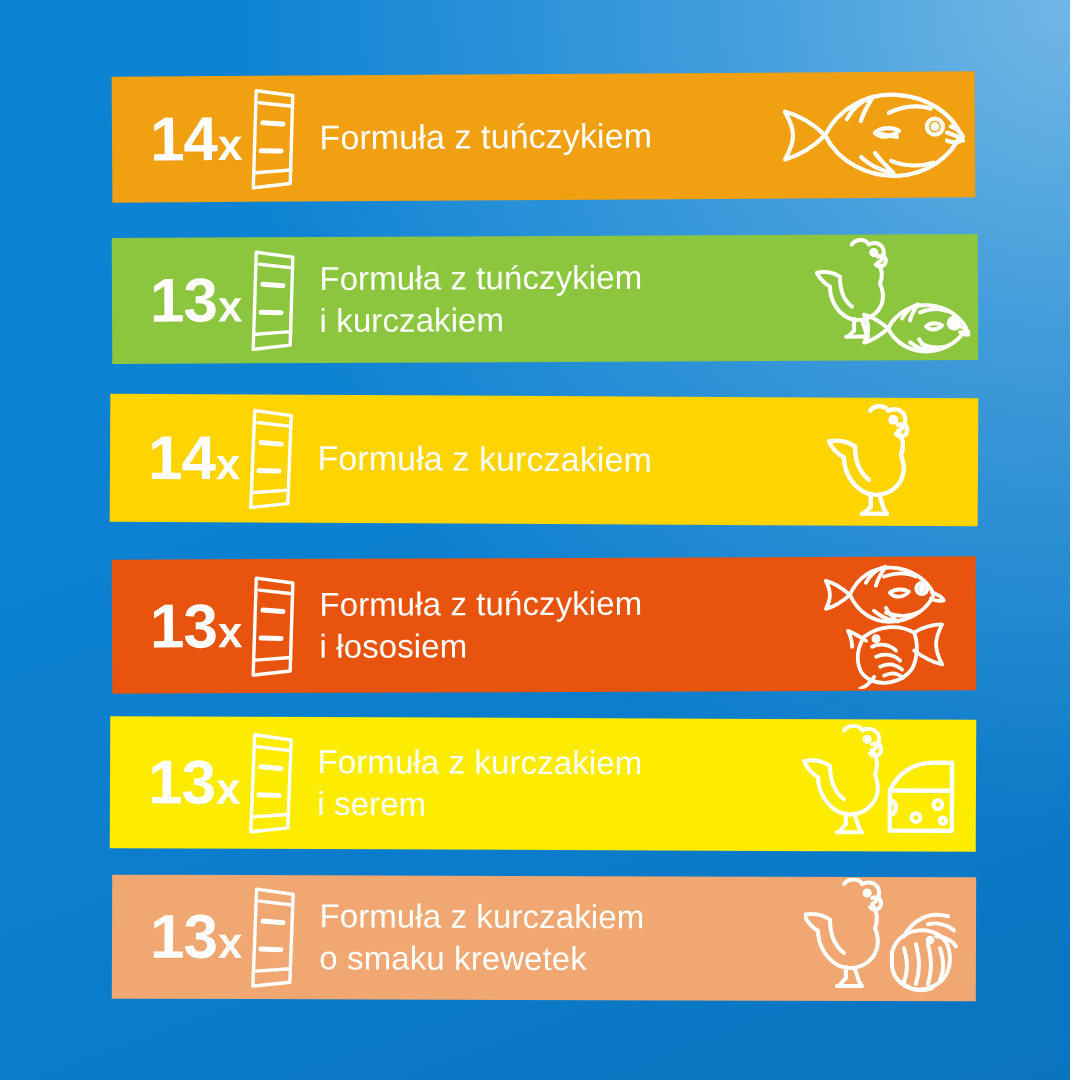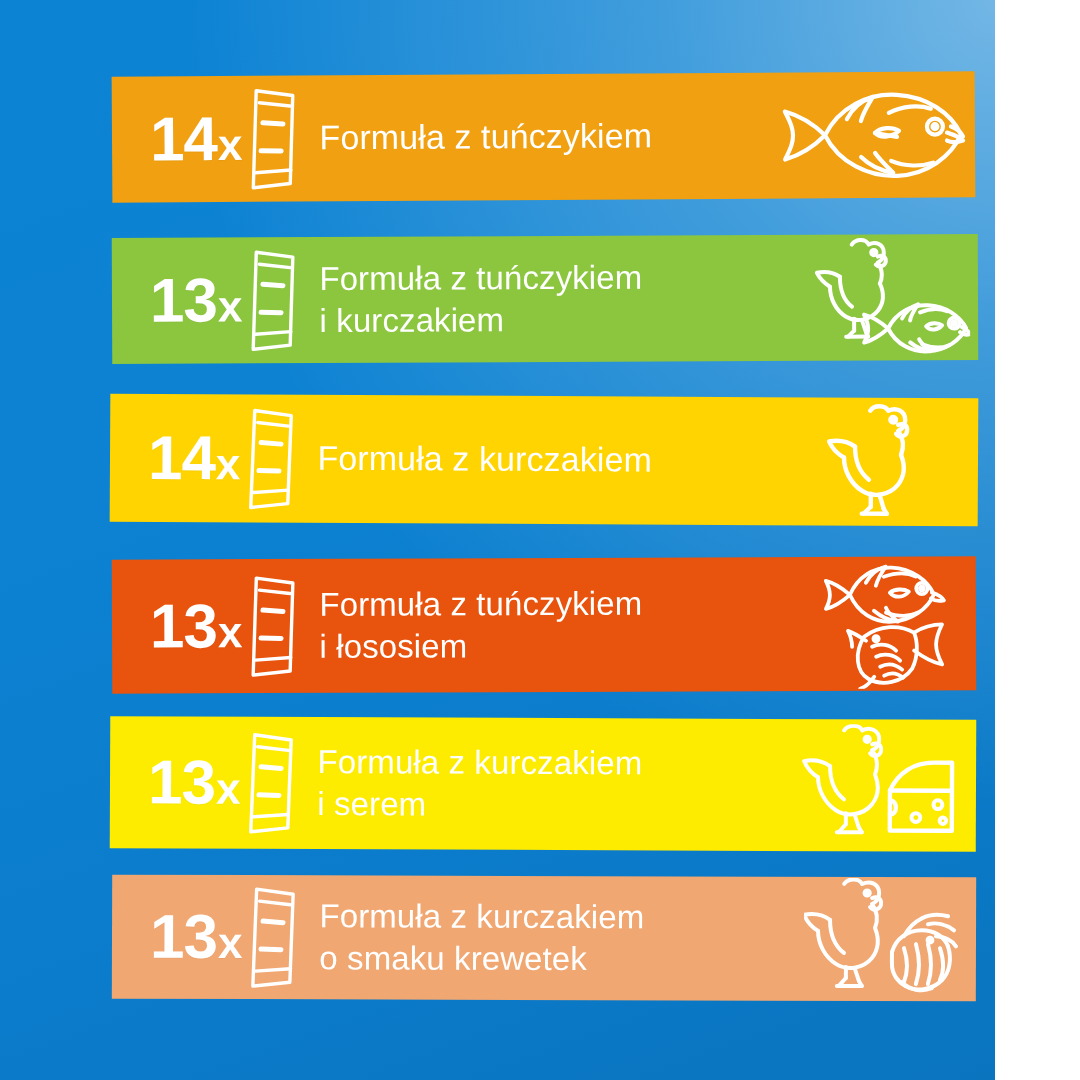--- a/index.html
+++ b/index.html
@@ -1,21 +1,21 @@
 <!DOCTYPE html>
 <html><head>
 <meta charset="utf-8">
 <style>
   html,body{margin:0;padding:0;}
   body{
     width:1080px;height:1080px;overflow:hidden;
     font-family:"Liberation Sans", sans-serif;
   }
   #stage{
-    position:relative;width:995px;height:1080px;
+    position:relative;width:1070px;height:1080px;
     background:
       radial-gradient(circle at 100% 0%, rgba(255,255,255,0.42) 0%, rgba(255,255,255,0.22) 22%, rgba(255,255,255,0.00) 55%),
       linear-gradient(160deg,#0d83d4 0%, #0d82d2 38%, #0b7ccb 70%, #0a74bf 100%);
   }
 
   .bars{position:absolute;left:0;top:0;width:1080px;height:1080px;}
 
   .bar{
     position:absolute;
     display:flex;

